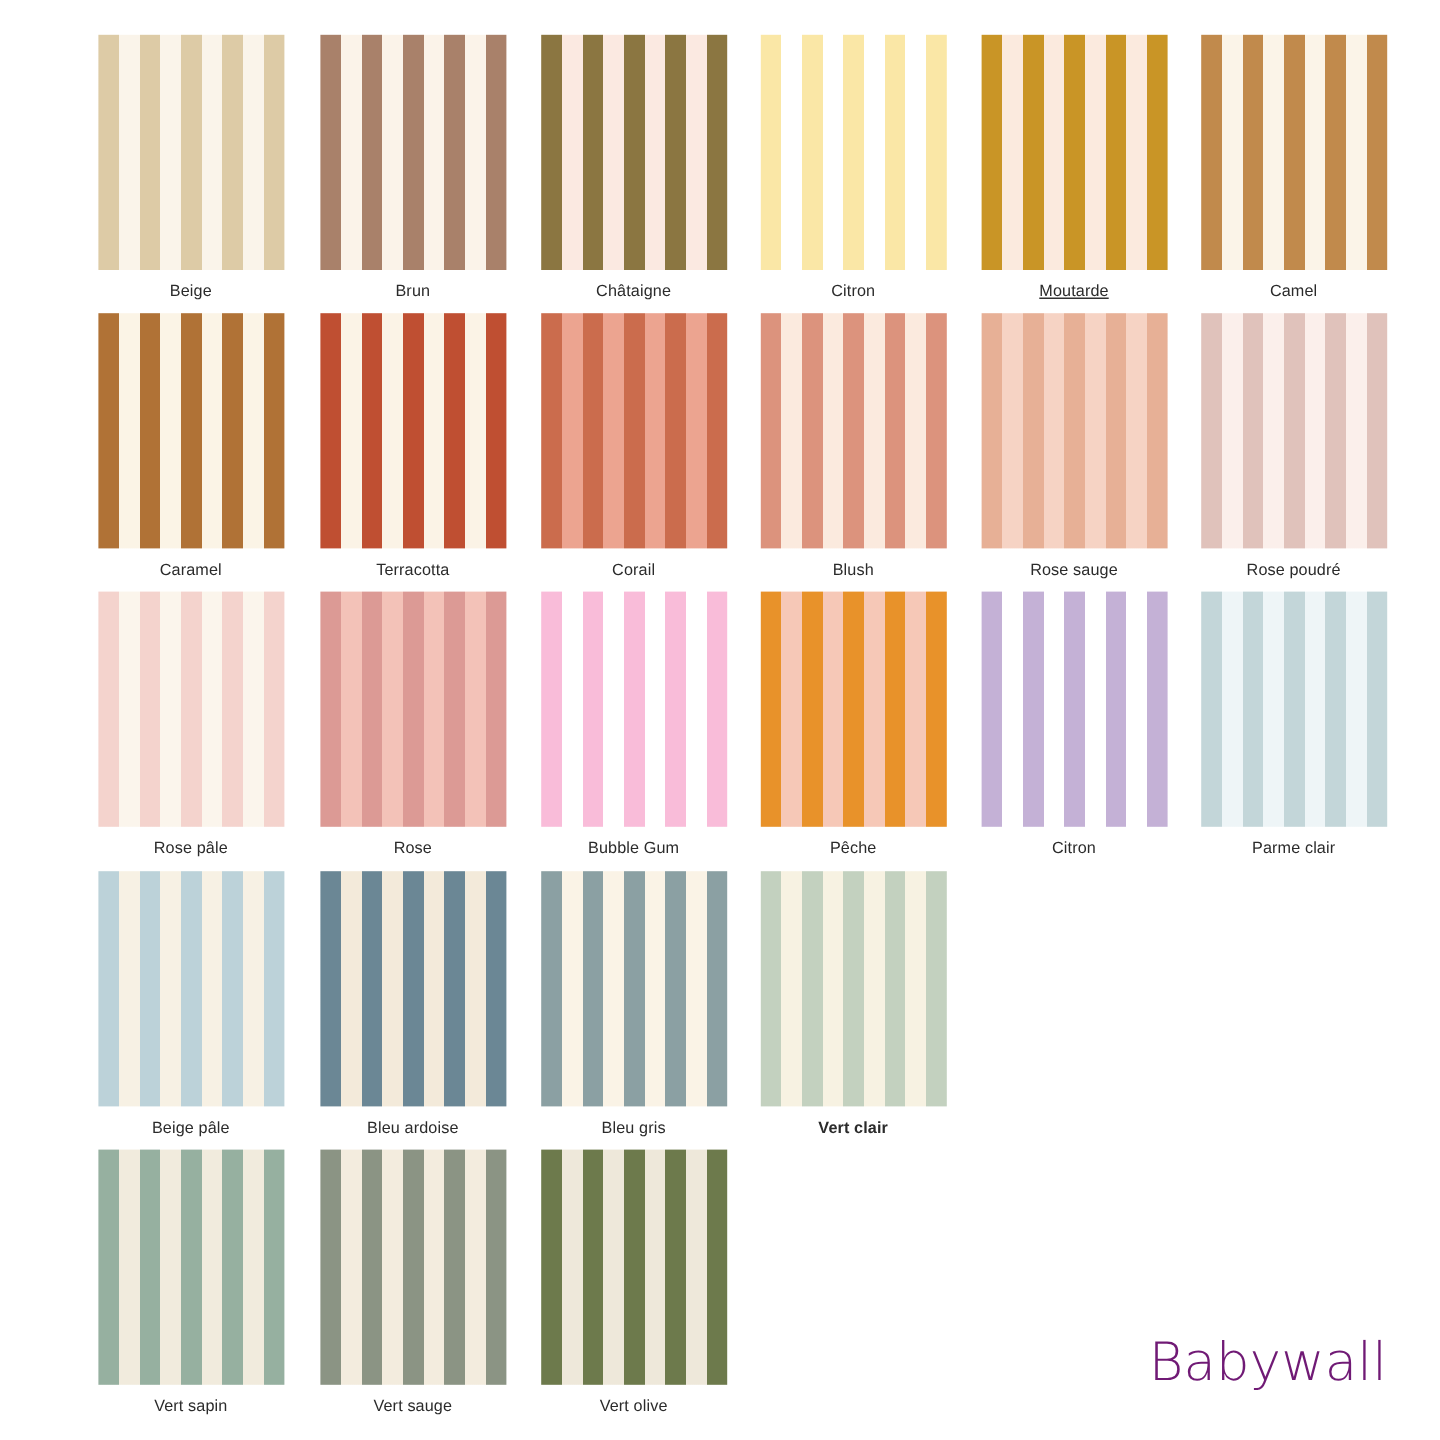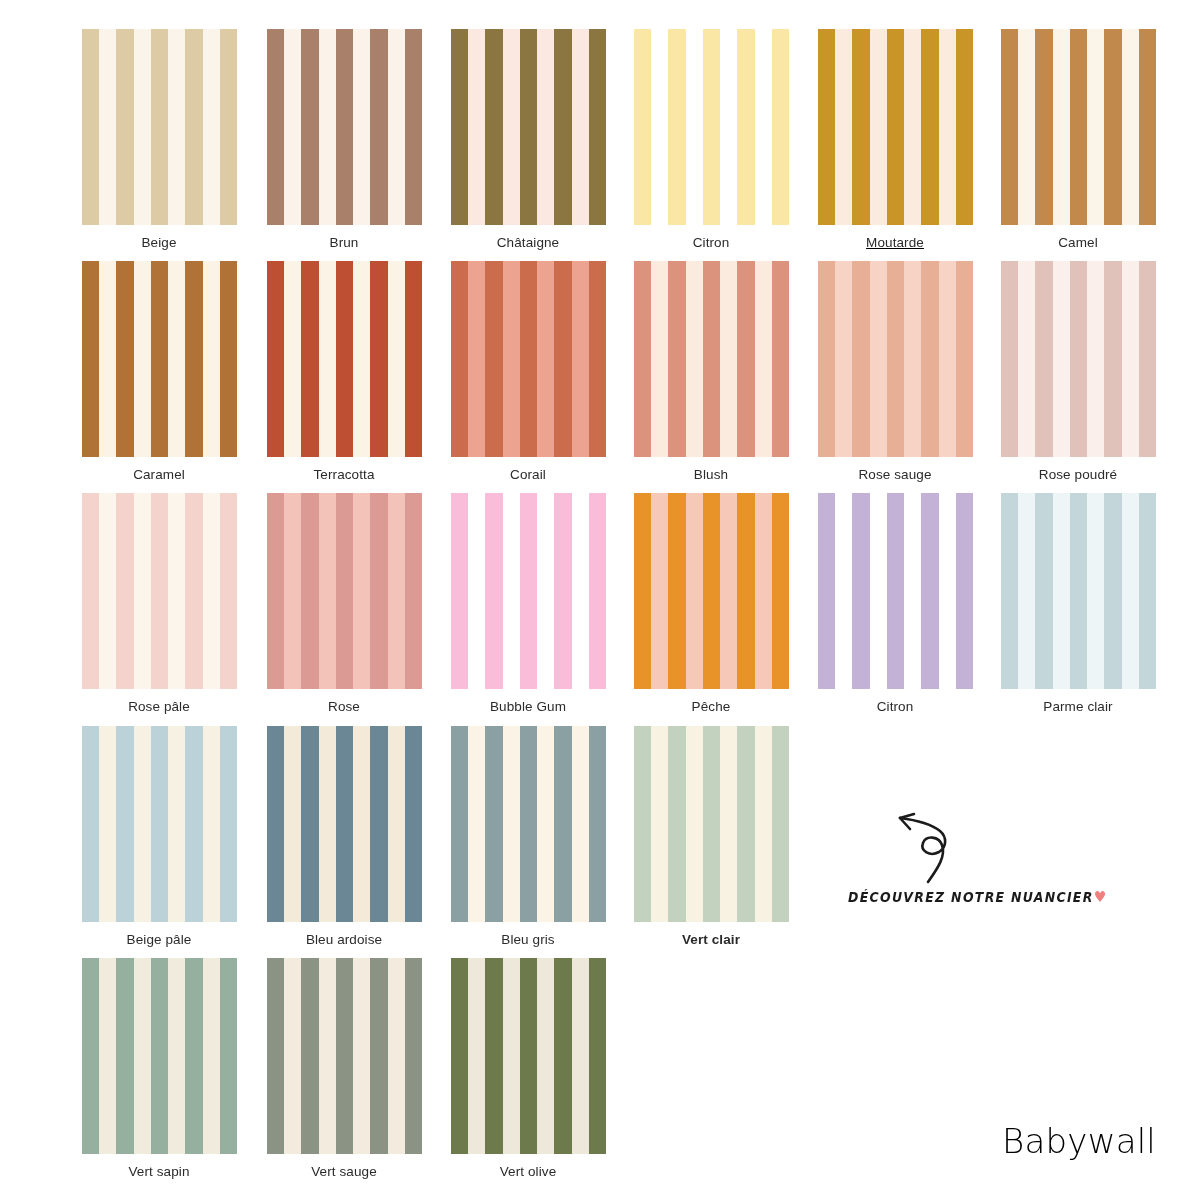--- a/index.html
+++ b/index.html
@@ -85,23 +85,23 @@
     letter-spacing: 0;
   }
 
   
   #brand {
     position: absolute;
     right: 44px;
     bottom: 42px;
     font-family: "DejaVu Sans", sans-serif;
     font-weight: 300;
-    font-size: 34px;
+    font-size: 44px;
     letter-spacing: 0.2px;
-    color: #000000;
+    color: #701a75;
     line-height: 1;
   }
 </style>
 </head>
 <body>
 
 <div id="sheet">
 
   <div class="grid" id="swatch-grid">
       <div class="swatch-cell" style="left: 34px; top: 29px;">
@@ -199,34 +199,16 @@
       <div class="swatch-cell" style="left: 219px; top: 958px;">
         <div class="swatch" style="background: linear-gradient(to right, rgb(139, 148, 132) 0%, rgb(139, 148, 132) 11.1111%, rgb(243, 236, 222) 11.1111%, rgb(243, 236, 222) 22.2222%, rgb(139, 148, 132) 22.2222%, rgb(139, 148, 132) 33.3333%, rgb(243, 236, 222) 33.3333%, rgb(243, 236, 222) 44.4444%, rgb(139, 148, 132) 44.4444%, rgb(139, 148, 132) 55.5556%, rgb(243, 236, 222) 55.5556%, rgb(243, 236, 222) 66.6667%, rgb(139, 148, 132) 66.6667%, rgb(139, 148, 132) 77.7778%, rgb(243, 236, 222) 77.7778%, rgb(243, 236, 222) 88.8889%, rgb(139, 148, 132) 88.8889%, rgb(139, 148, 132) 100%);"></div>
         <span class="swatch-label">Vert sauge</span>
       </div>
       <div class="swatch-cell" style="left: 403px; top: 958px;">
         <div class="swatch" style="background: linear-gradient(to right, rgb(109, 122, 76) 0%, rgb(109, 122, 76) 11.1111%, rgb(238, 232, 218) 11.1111%, rgb(238, 232, 218) 22.2222%, rgb(109, 122, 76) 22.2222%, rgb(109, 122, 76) 33.3333%, rgb(238, 232, 218) 33.3333%, rgb(238, 232, 218) 44.4444%, rgb(109, 122, 76) 44.4444%, rgb(109, 122, 76) 55.5556%, rgb(238, 232, 218) 55.5556%, rgb(238, 232, 218) 66.6667%, rgb(109, 122, 76) 66.6667%, rgb(109, 122, 76) 77.7778%, rgb(238, 232, 218) 77.7778%, rgb(238, 232, 218) 88.8889%, rgb(109, 122, 76) 88.8889%, rgb(109, 122, 76) 100%);"></div>
         <span class="swatch-label">Vert olive</span>
       </div>
     </div>
 
-  <div id="annotation">
-    <div class="arrow-wrap">
-      <svg viewBox="0 0 120 75" width="120" height="75" aria-hidden="true">
-        <g fill="none" stroke="#1b1b1b" stroke-width="2.6" stroke-linecap="round" stroke-linejoin="round">
-          <path d="M60 72 C 70 58, 78 46, 74 35
-                   C 71 26, 58 25, 55 33
-                   C 52 41, 62 47, 71 42
-                   C 79 37, 79 27, 72 21
-                   C 63 14, 48 10, 32 8"></path>
-          <path d="M32 8 L 46 4"></path>
-          <path d="M32 8 L 42 19"></path>
-        </g>
-      </svg>
-    </div>
-    <div class="caption">
-      <span>DÉCOUVREZ NOTRE NUANCIER</span><span class="heart">♥</span>
-    </div>
-  </div>
 
   <div id="brand">Babywall</div>
 
 </div>
 
 </body></html>

